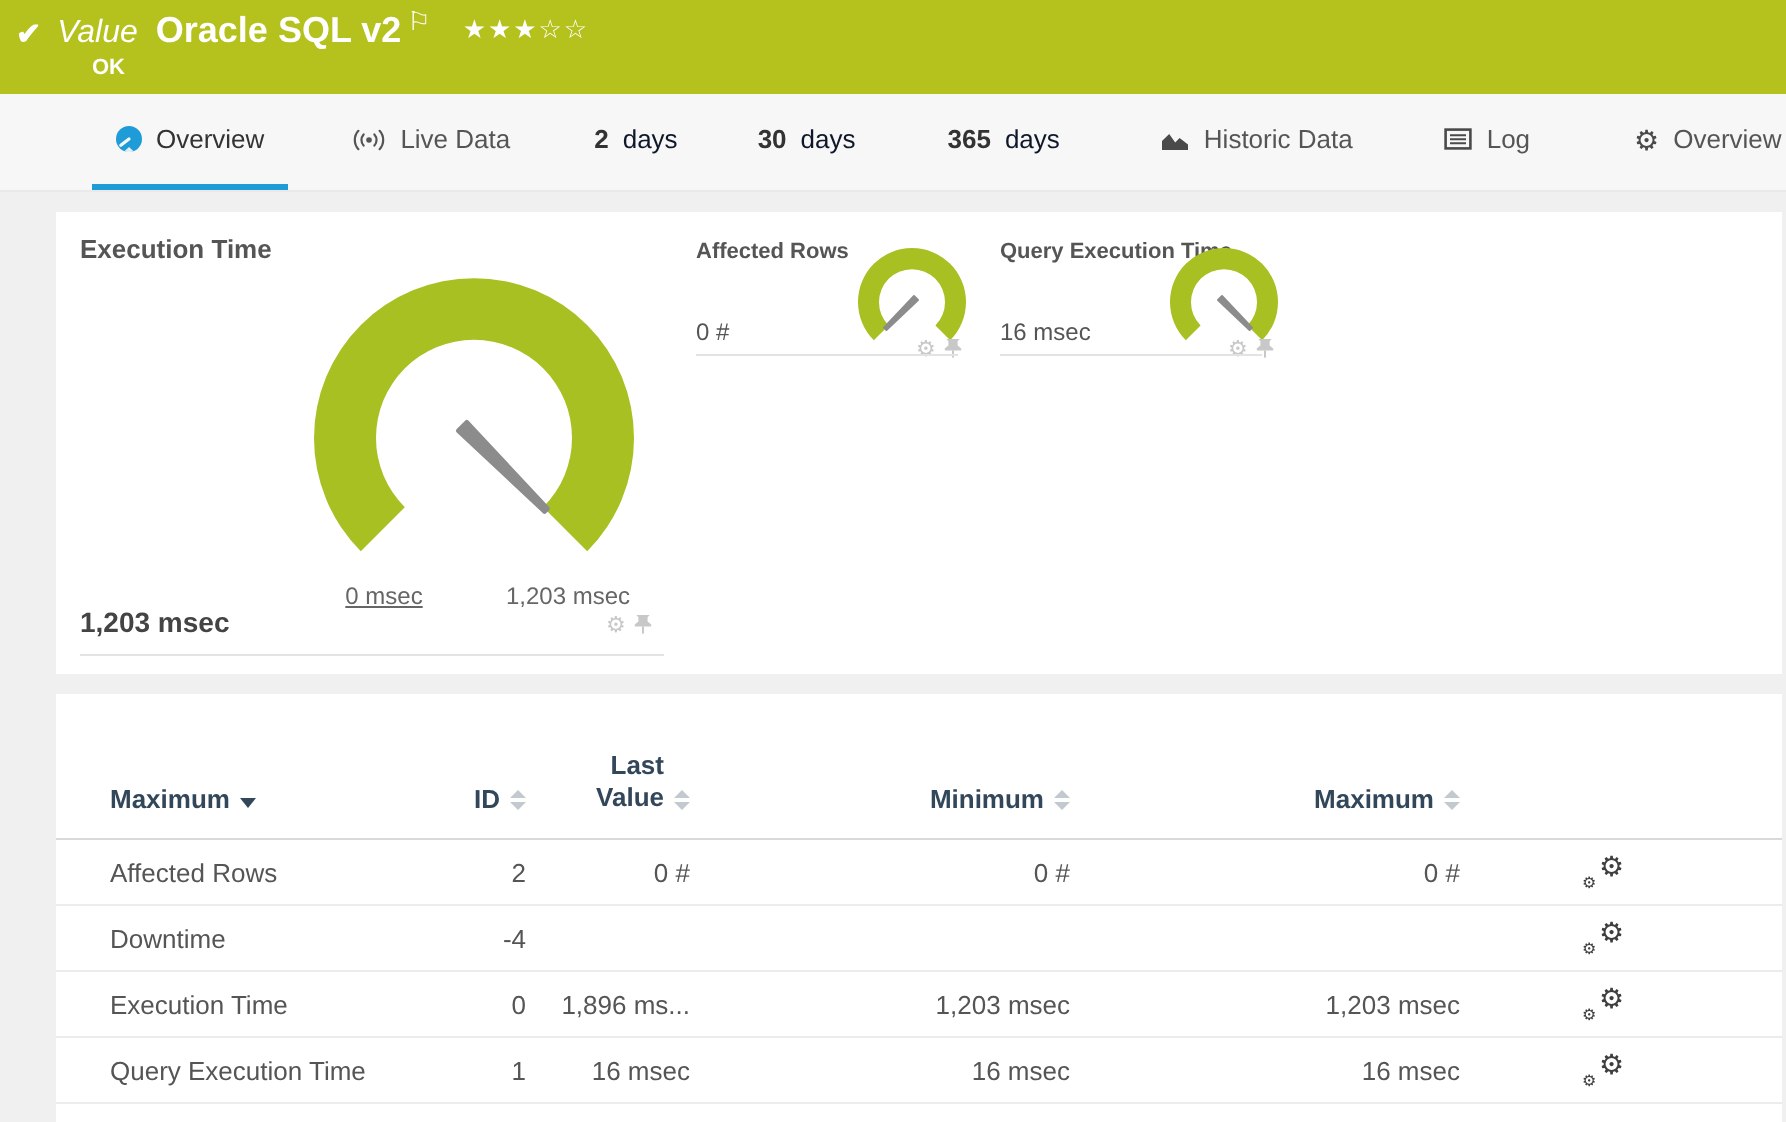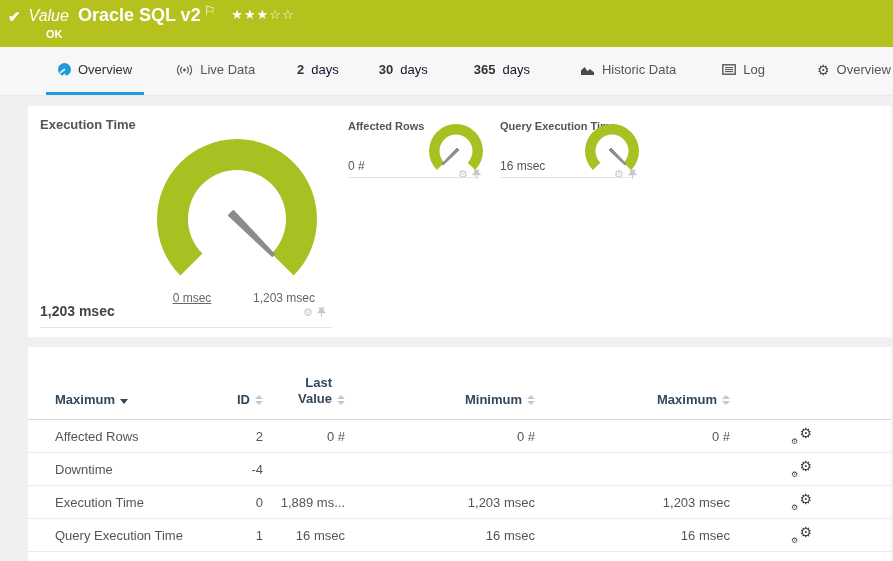--- a/index.html
+++ b/index.html
@@ -267,21 +267,21 @@
       <div class="cell-r"></div>
       <span class="row-gears">
           <i class="g-big">⚙</i>
           <i class="g-small">⚙</i>
         </span>
     </div>
 
     <div class="trow">
       <div>Execution Time</div>
       <div class="cell-r">0</div>
-      <div class="cell-r">1,889 ms...</div>
+      <div class="cell-r">1,896 ms...</div>
       <div class="cell-r">1,203 msec</div>
       <div class="cell-r">1,203 msec</div>
       <span class="row-gears">
           <i class="g-big">⚙</i>
           <i class="g-small">⚙</i>
         </span>
     </div>
 
     <div class="trow">
       <div>Query Execution Time</div>

